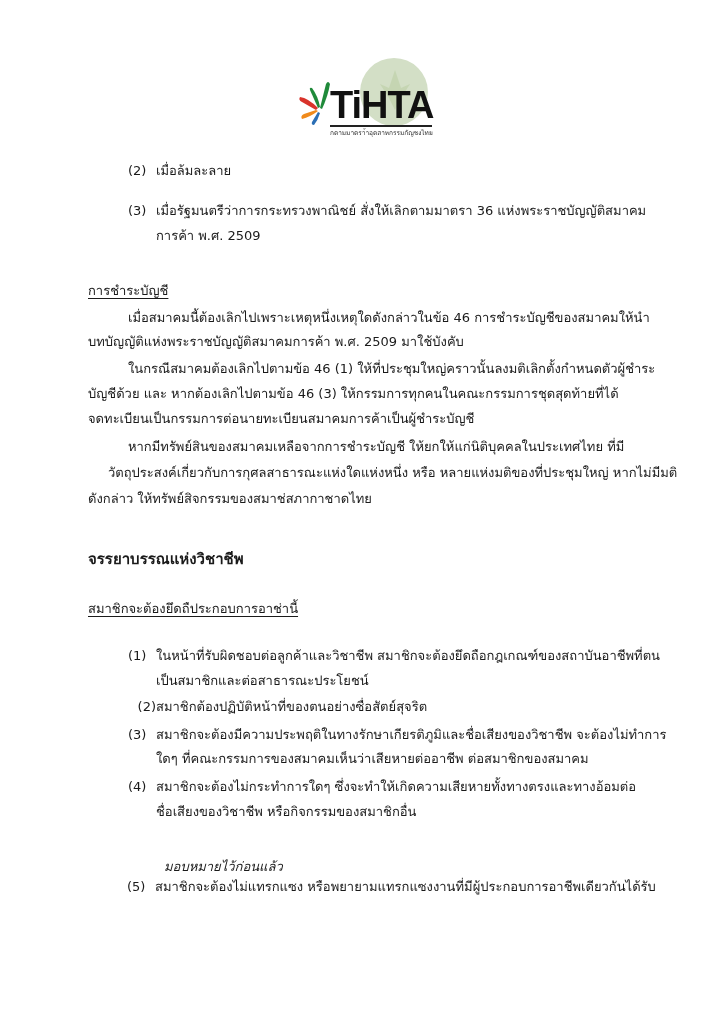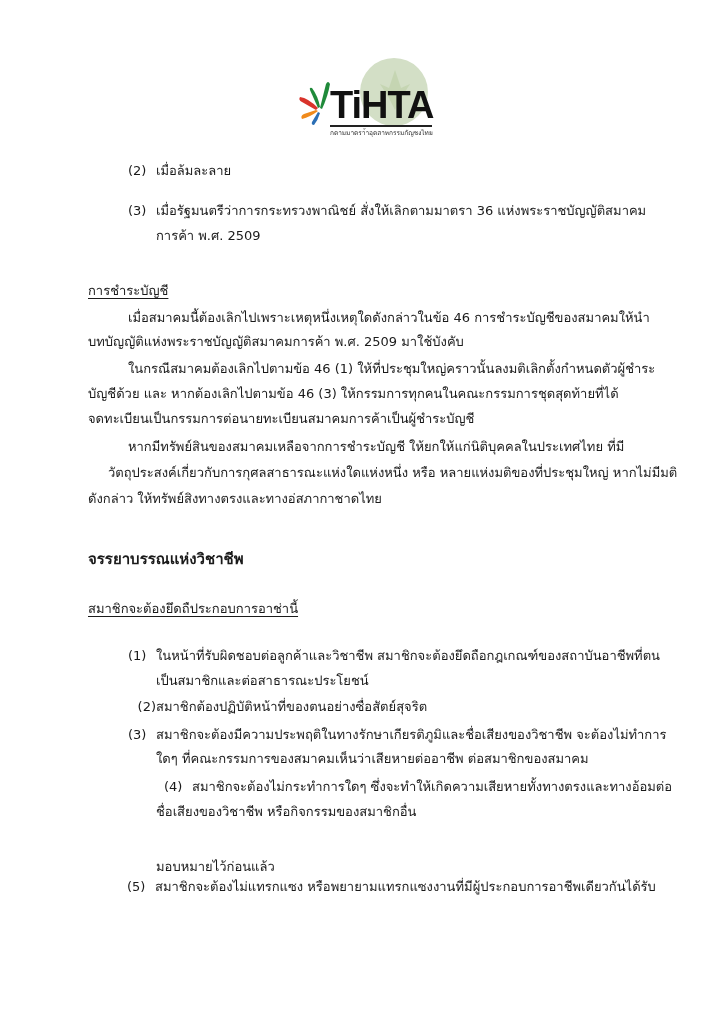--- a/index.html
+++ b/index.html
@@ -71,40 +71,40 @@
 
 <div class="line" style="left:128px; top:310px;">เมื่อสมาคมนี้ต้องเลิกไปเพราะเหตุหนึ่งเหตุใดดังกล่าวในข้อ 46 การชำระบัญชีของสมาคมให้นำ</div>
 <div class="line" style="left:88px; top:334px;">บทบัญญัติแห่งพระราชบัญญัติสมาคมการค้า พ.ศ. 2509 มาใช้บังคับ</div>
 
 <div class="line" style="left:128px; top:361px;">ในกรณีสมาคมต้องเลิกไปตามข้อ 46 (1) ให้ที่ประชุมใหญ่คราวนั้นลงมติเลิกตั้งกำหนดตัวผู้ชำระ</div>
 <div class="line" style="left:88px; top:386px;">บัญชีด้วย และ หากต้องเลิกไปตามข้อ  46 (3) ให้กรรมการทุกคนในคณะกรรมการชุดสุดท้ายที่ได้</div>
 <div class="line" style="left:88px; top:411px;">จดทะเบียนเป็นกรรมการต่อนายทะเบียนสมาคมการค้าเป็นผู้ชำระบัญชี</div>
 
 <div class="line" style="left:128px; top:439px;">หากมีทรัพย์สินของสมาคมเหลือจากการชำระบัญชี  ให้ยกให้แก่นิติบุคคลในประเทศไทย ที่มี</div>
 <div class="line" style="left:88px; top:465px;margin-left:20px;">วัตถุประสงค์เกี่ยวกับการกุศลสาธารณะแห่งใดแห่งหนึ่ง  หรือ หลายแห่งมติของที่ประชุมใหญ่ หากไม่มีมติ</div>
-<div class="line" style="left:88px; top:491px;">ดังกล่าว ให้ทรัพย์สิงทางตรงและทางอ่สภากาชาดไทย</div>
+<div class="line" style="left:88px; top:491px;">ดังกล่าว ให้ทรัพย์สิจกรรมของสมาช่สภากาชาดไทย</div>
 
 <div class="line heading" style="left:88px; top:551px;">จรรยาบรรณแห่งวิชาชีพ</div>
 <div class="line u" style="left:88px; top:601px;">สมาชิกจะต้องยึดถืประกอบการอาช่านี้</div>
 
 <div class="line" style="left:128px; top:648px;">
   <span class="num">(1)</span><span>ในหน้าที่รับผิดชอบต่อลูกค้าและวิชาชีพ สมาชิกจะต้องยึดถือกฎเกณฑ์ของสถาบันอาชีพที่ตน</span>
 </div>
 <div class="line" style="left:156px; top:673px;">เป็นสมาชิกและต่อสาธารณะประโยชน์</div>
 
 <div class="line" style="left:128px; top:699px;text-align:right;">
   <span class="num">(2)</span><span>สมาชิกต้องปฏิบัติหน้าที่ของตนอย่างซื่อสัตย์สุจริต</span>
 </div>
 
 <div class="line" style="left:128px; top:727px;">
   <span class="num">(3)</span><span>สมาชิกจะต้องมีความประพฤติในทางรักษาเกียรติภูมิและชื่อเสียงของวิชาชีพ จะต้องไม่ทำการ</span>
 </div>
 <div class="line" style="left:156px; top:751px;text-align:center;">ใดๆ ที่คณะกรรมการของสมาคมเห็นว่าเสียหายต่ออาชีพ ต่อสมาชิกของสมาคม</div>
 
-<div class="line" style="left:128px; top:779px;margin-left:36px;">
+<div class="line" style="left:128px; top:779px;">
   <span class="num">(4)</span><span>สมาชิกจะต้องไม่กระทำการใดๆ  ซึ่งจะทำให้เกิดความเสียหายทั้งทางตรงและทางอ้อมต่อ</span>
 </div>
 <div class="line" style="left:156px; top:804px;">ชื่อเสียงของวิชาชีพ หรือกิจกรรมของสมาชิกอื่น</div>
 
 <div class="line" style="left:127px; top:833px;margin-top:46px;">
   <span class="num">(5)</span><span>สมาชิกจะต้องไม่แทรกแซง หรือพยายามแทรกแซงงานที่มีผู้ประกอบการอาชีพเดียวกันได้รับ</span>
 </div>
-<div class="line" style="left:156px; top:859px;">มอบหมายไว้ก่อนแล้ว</div>
+<div class="line" style="left:164px; top:859px;font-style:italic;">มอบหมายไว้ก่อนแล้ว</div>
 
 </body></html>

